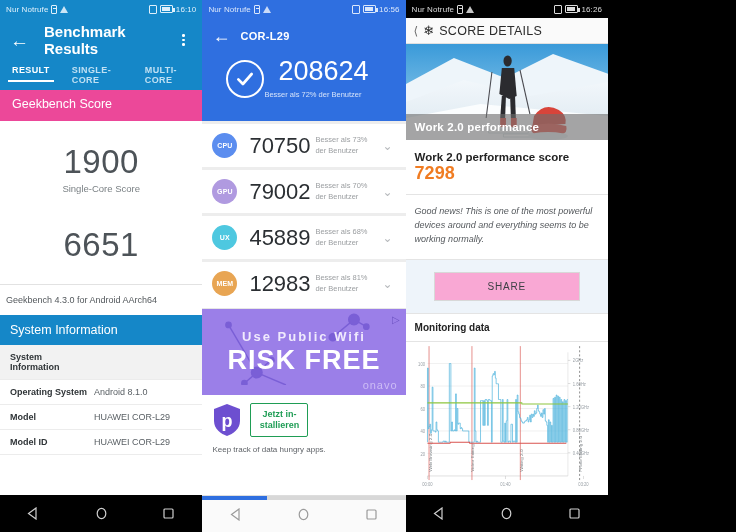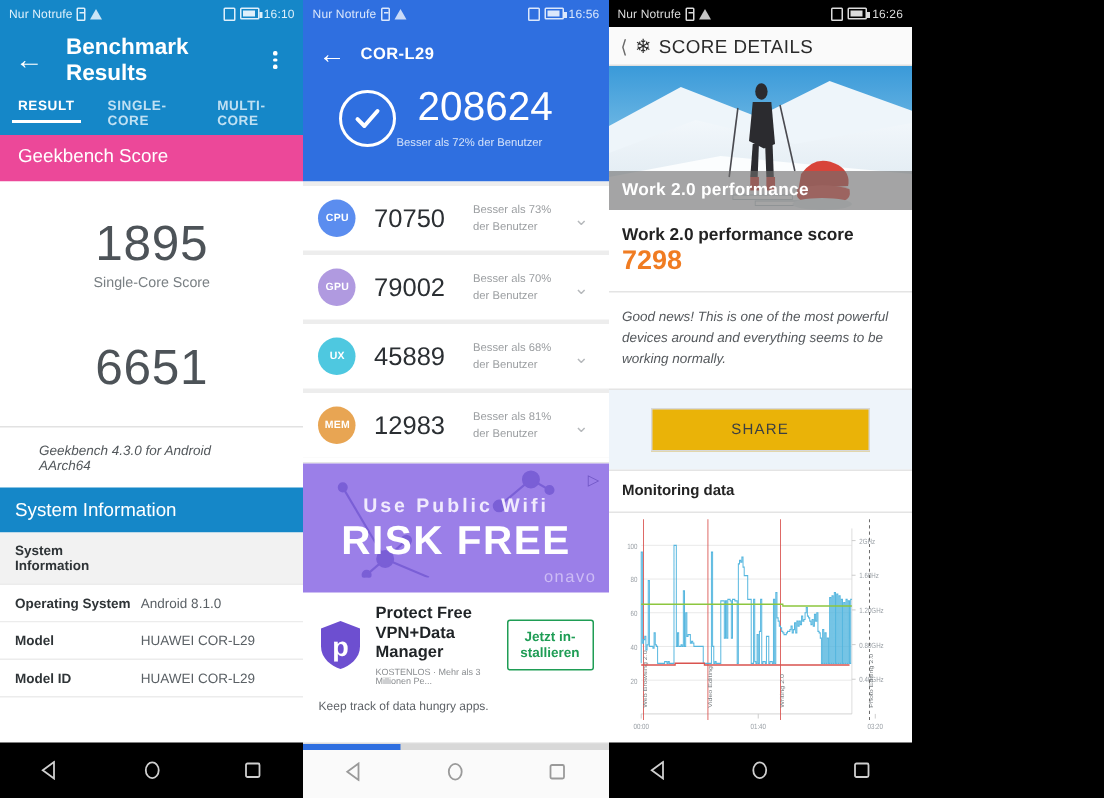--- a/index.html
+++ b/index.html
@@ -61,21 +61,21 @@
   .gb-section {
     background: #ec4899; color: #fff; font-size: 12.5px;
     padding: 7px 12px 10px;
   }
   .gb-scores { background: #fff; padding: 22px 0 20px; text-align: center; }
   .gb-num { font-size: 33px; color: #4d5358; font-weight: 300; letter-spacing: .5px; }
   .gb-lab { font-size: 9.5px; color: #7a8084; margin-top: 2px; }
   .gb-gap { height: 32px; }
   .gb-ver {
     border-top: 1px solid #e2e2e2; font-size: 9px; color: #53585c;
-    padding: 10px 26px; background: #fff; font-style: italic;
+    padding: 10px 6px; background: #fff;
   }
   .gb-sec2 { background: #1587c8; color: #fff; font-size: 12.5px; padding: 8px 10px; }
   .gb-row {
     display: flex; font-size: 9px; border-bottom: 1px solid #ececec;
     padding: 7px 10px; background: #fff;
   }
   .gb-row.head { background: #f2f2f2; font-weight: bold; color: #3c4043; }
   .gb-k { width: 46%; font-weight: bold; color: #2f3437; }
   .gb-v { flex: 1; color: #5a6065; }
 
@@ -95,21 +95,21 @@
   .an-list { background: #ededed; padding-top: 3px; }
   .an-item {
     background: #fff; height: 43px; display: flex; align-items: center;
     padding: 0 10px; margin-bottom: 3px;
   }
   .an-badge {
     width: 25px; height: 25px; border-radius: 50%; color: #fff;
     font-size: 7px; display: flex; align-items: center; justify-content: center;
     font-weight: bold; flex: none; letter-spacing: .2px;
   }
-  .an-score { font-size: 17px; color: #2b2f33; margin-left: 12px; width: 66px; font-weight: 400;}
+  .an-score { font-size: 22px; color: #2b2f33; margin-left: 12px; width: 66px; font-weight: 400;}
   .an-note { font-size: 7.5px; color: #9b9ea1; line-height: 1.35; flex: 1; }
   .an-chev { color: #b6b9bc; font-size: 12px; width: 16px; text-align: center;}
 
   
   .ad-wrap { background: #fff; margin-top: 3px; border-top: 1px solid #e6e6e6; }
   .ad-hero {
     height: 86px; background: #9b7fe8; position: relative; overflow: hidden;
     display: flex; flex-direction: column; align-items: center; justify-content: center;
   }
   .ad-hero svg { position: absolute; inset: 0; }
@@ -149,21 +149,21 @@
     flex-direction: column;
   }
   .pm-score-lab { font-size: 11.5px; font-weight: bold; color: #232323; }
   .pm-score-val { font-size: 18px; font-weight: bold; color: #f07c22; }
   .pm-msg {
     font-size: 9px; font-style: italic; color: #55595d; padding: 10px 9px 12px;
     line-height: 1.55; border-bottom: 1px solid #e4e4e4;
   }
   .pm-sharewrap { background: #eef4fa; padding: 12px 28px; }
   .pm-share {
-    background: #eab308; border: 1px solid #d8d8d8; text-align: center;
+    background: #f9a8d4; border: 1px solid #d8d8d8; text-align: center;
     font-size: 10px; color: #3b3f43; padding: 8px 0; letter-spacing: .8px;
   }
   .pm-mon {
     font-size: 10px; font-weight: bold; color: #232323; padding: 8px 9px;
     border-top: 1px solid #e4e4e4; border-bottom: 1px solid #e4e4e4;
   }
   .pm-chart { height: 170px; background: #fff; position: relative; }
   .pm-chart svg { width: 100%; height: 100%; }
 
   
@@ -209,21 +209,21 @@
 
     <div class="gb-tabs">
       <span class="gb-tab active">RESULT</span>
       <span class="gb-tab">SINGLE-CORE</span>
       <span class="gb-tab">MULTI-CORE</span>
     </div>
 
     <div class="gb-section">Geekbench Score</div>
 
     <div class="gb-scores">
-      <div class="gb-num">1895</div>
+      <div class="gb-num">1900</div>
       <div class="gb-lab">Single-Core Score</div>
       <div class="gb-gap"></div>
       <div class="gb-num">6651</div>
     </div>
 
     <div class="gb-ver">Geekbench 4.3.0 for Android AArch64</div>
 
     <div class="gb-sec2">System Information</div>
 
     <div class="gb-row head">
@@ -344,25 +344,20 @@
         <div class="ad-h1">Use Public Wifi</div>
         <div class="ad-h2">RISK FREE</div>
         <div class="ad-brand">onavo</div>
       </div>
       <div class="ad-body">
         <span class="ad-logo">
           <svg viewBox="0 0 30 34">
               <path d="M15 1 L28 6 V18 C28 26 21 31 15 33 C9 31 2 26 2 18 V6 Z" fill="#6d4fd0"></path>
               <text x="15" y="24" font-family="Liberation Sans, sans-serif" font-size="18" font-weight="bold" fill="#fff" text-anchor="middle">p</text>
             </svg>
-        </span>
-        <span class="ad-txt">
-          <div class="ad-t1">Protect Free</div>
-          <div class="ad-t1">VPN+Data Manager</div>
-          <div class="ad-t2">KOSTENLOS · Mehr als 3 Millionen Pe...</div>
         </span>
         <span class="ad-cta">Jetzt in- stallieren</span>
       </div>
       <div class="ad-foot">Keep track of data hungry apps.</div>
     </div>
 
     <div class="navbar nav-white">
       <span class="progress">
           <i style="width:32%"></i>
         </span>

